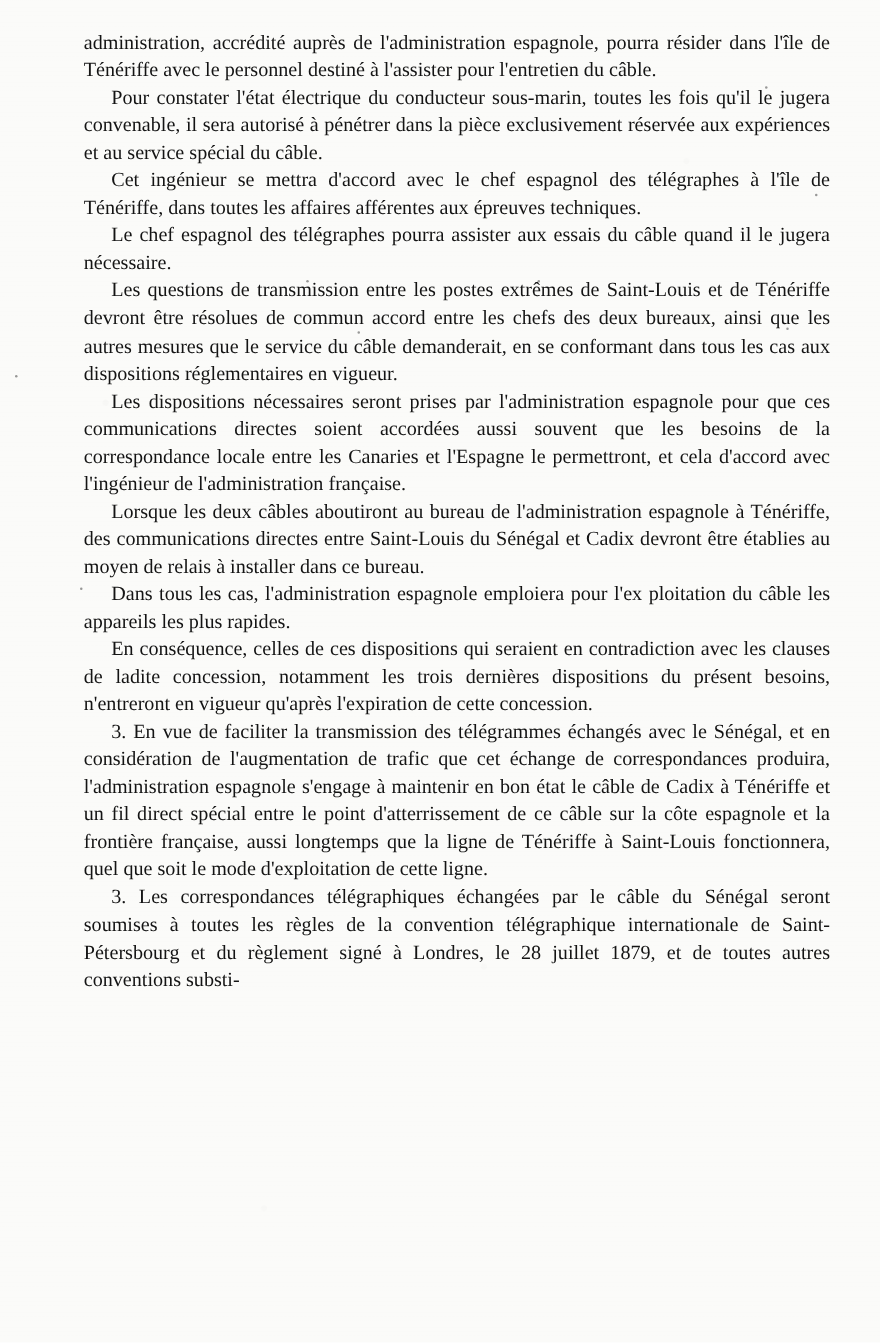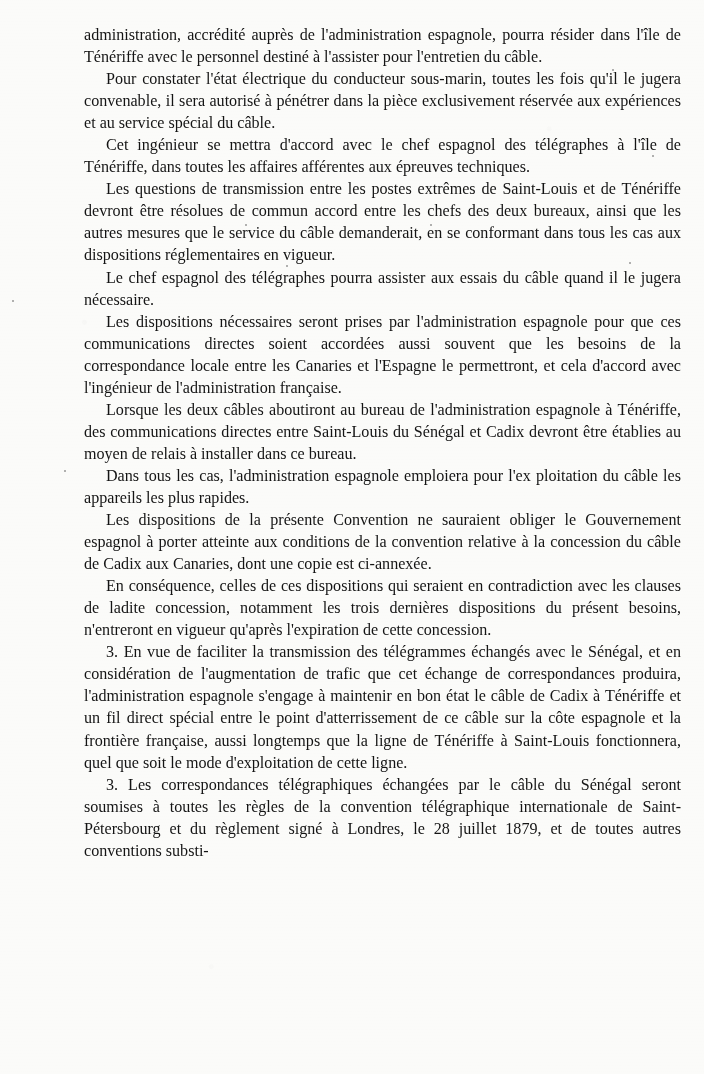--- a/index.html
+++ b/index.html
@@ -19,21 +19,21 @@
     background-image:
       radial-gradient(circle at 12% 30%, rgba(0,0,0,0.014) 0 2px, transparent 3px),
       radial-gradient(circle at 78% 12%, rgba(0,0,0,0.012) 0 2px, transparent 3px),
       radial-gradient(circle at 55% 72%, rgba(0,0,0,0.012) 0 2px, transparent 3px),
       radial-gradient(circle at 30% 90%, rgba(0,0,0,0.010) 0 2px, transparent 3px);
   }
 
   
   #textblock {
     position: absolute;
-    left: 84px;
+    left: 67px;
     top: 24px;
     width: 597px;
     font-family: "Liberation Serif", "DejaVu Serif", serif;
     font-size: 16.1px;
     line-height: 22.05px;
     color: #141414;
     text-align: justify;
     text-justify: inter-word;
     -webkit-font-smoothing: none;
   }
@@ -77,26 +77,25 @@
 </style>
 </head>
 <body>
 
 <div id="page">
 
   <div id="textblock">
     <p class="para cont">administration, accrédité auprès de l'administration espagnole, pourra résider dans l'île de Ténériffe avec le personnel destiné à l'assister pour l'entretien du câble.</p>
     <p class="para">Pour constater l'état électrique du conducteur sous-marin, toutes les fois qu'il le jugera convenable, il sera autorisé à pénétrer dans la pièce exclusivement réservée aux expériences et au service spécial du câble.</p>
     <p class="para">Cet ingénieur se mettra d'accord avec le chef espagnol des télégraphes à l'île de Ténériffe, dans toutes les affaires afférentes aux épreuves techniques.</p>
+    <p class="para">Le chef espagnol des télégraphes pourra assister aux essais du câble quand il le jugera nécessaire.</p>
     <p class="para">Les questions de transmission entre les postes extrêmes de Saint-Louis et de Ténériffe devront être résolues de commun accord entre les chefs des deux bureaux, ainsi que les autres mesures que le service du câble demanderait, en se conformant dans tous les cas aux dispositions réglementaires en vigueur.</p>
-    <p class="para">Le chef espagnol des télégraphes pourra assister aux essais du câble quand il le jugera nécessaire.</p>
     <p class="para">Les dispositions nécessaires seront prises par l'administration espagnole pour que ces communications directes soient accordées aussi souvent que les besoins de la correspondance locale entre les Canaries et l'Espagne le permettront, et cela d'accord avec l'ingénieur de l'administration française.</p>
     <p class="para">Lorsque les deux câbles aboutiront au bureau de l'administration espagnole à Ténériffe, des communications directes entre Saint-Louis du Sénégal et Cadix devront être établies au moyen de relais à installer dans ce bureau.</p>
     <p class="para">Dans tous les cas, l'administration espagnole emploiera pour l'ex ploitation du câble les appareils les plus rapides.</p>
-    <p class="para">Les dispositions de la présente Convention ne sauraient obliger le Gouvernement espagnol à porter atteinte aux conditions de la convention relative à la concession du câble de Cadix aux Canaries, dont une copie est ci-annexée.</p>
     <p class="para">En conséquence, celles de ces dispositions qui seraient en contradiction avec les clauses de ladite concession, notamment les trois dernières dispositions du présent besoins, n'entreront en vigueur qu'après l'expiration de cette concession.</p>
     <p class="para">3. En vue de faciliter la transmission des télégrammes échangés avec le Sénégal, et en considération de l'augmentation de trafic que cet échange de correspondances produira, l'administration espagnole s'engage à maintenir en bon état le câble de Cadix à Ténériffe et un fil direct spécial entre le point d'atterrissement de ce câble sur la côte espagnole et la frontière française, aussi longtemps que la ligne de Ténériffe à Saint-Louis fonctionnera, quel que soit le mode d'exploitation de cette ligne.</p>
     <p class="para">3. Les correspondances télégraphiques échangées par le câble du Sénégal seront soumises à toutes les règles de la convention télégraphique internationale de Saint-Pétersbourg et du règlement signé à Londres, le 28 juillet 1879, et de toutes autres conventions substi-</p>
   </div>
 
   <div class="speck" style="left:612px; top:69px;  width:2px; height:2px;"></div>
   <div class="speck" style="left:652px; top:155px; width:2px; height:2px;"></div>
   <div class="speck" style="left:286px; top:265px; width:2px; height:2px;"></div>
   <div class="speck" style="left:629px; top:262px; width:2px; height:2px;"></div>
   <div class="speck" style="left:245px; top:224px; width:2px; height:2px;"></div>

